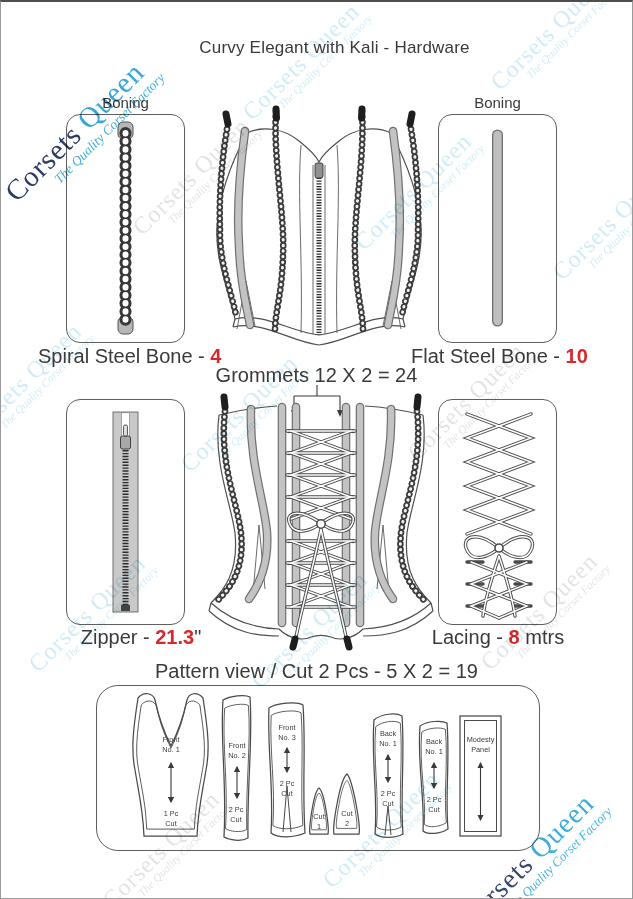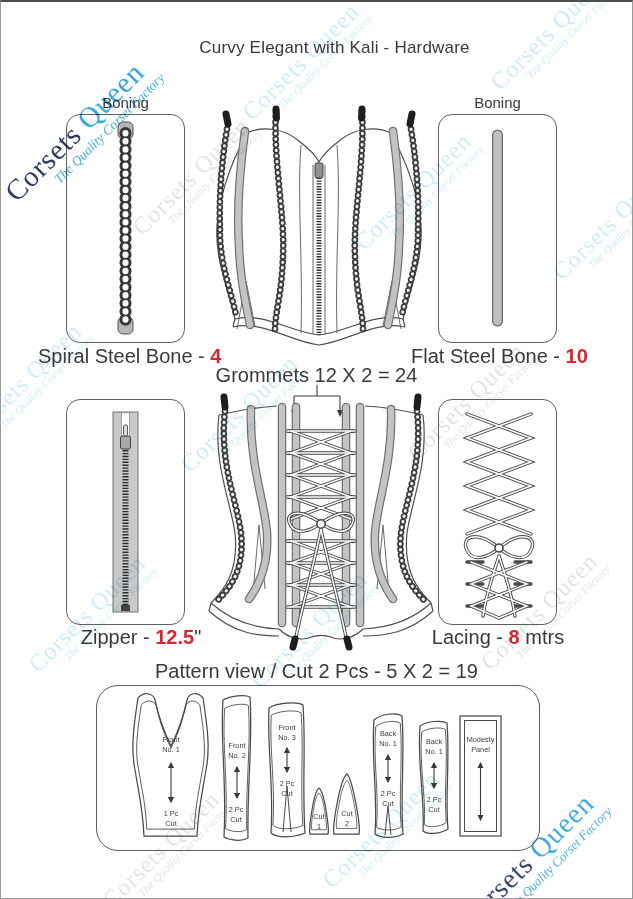--- a/index.html
+++ b/index.html
@@ -273,21 +273,21 @@
     </g>
   </svg>
 
   <div class="abs ctr caption" style="top:343px;left:37px;width:175px;">
     <span>Spiral Steel Bone - </span><span class="val">4</span><span></span>
   </div>
   <div class="abs ctr caption" style="top:343px;left:410px;width:175px;">
     <span>Flat Steel Bone - </span><span class="val">10</span><span></span>
   </div>
   <div class="abs ctr caption" style="top:624px;left:55px;width:170px;">
-    <span>Zipper - </span><span class="val">12.5</span><span>"</span>
+    <span>Zipper - </span><span class="val">21.3</span><span>"</span>
   </div>
   <div class="abs ctr caption" style="top:624px;left:412px;width:170px;">
     <span>Lacing - </span><span class="val">8</span><span> mtrs</span>
   </div>
 
   <div class="abs ctr caption" style="top:658px;left:0;right:0;">Pattern view / Cut 2 Pcs - 5 X 2 = 19</div>
 
   <div class="bigbox" style="left:95px;top:683px;width:444px;height:166px;">
     <svg width="441" height="163" viewBox="0 0 441 163">
       <defs>

